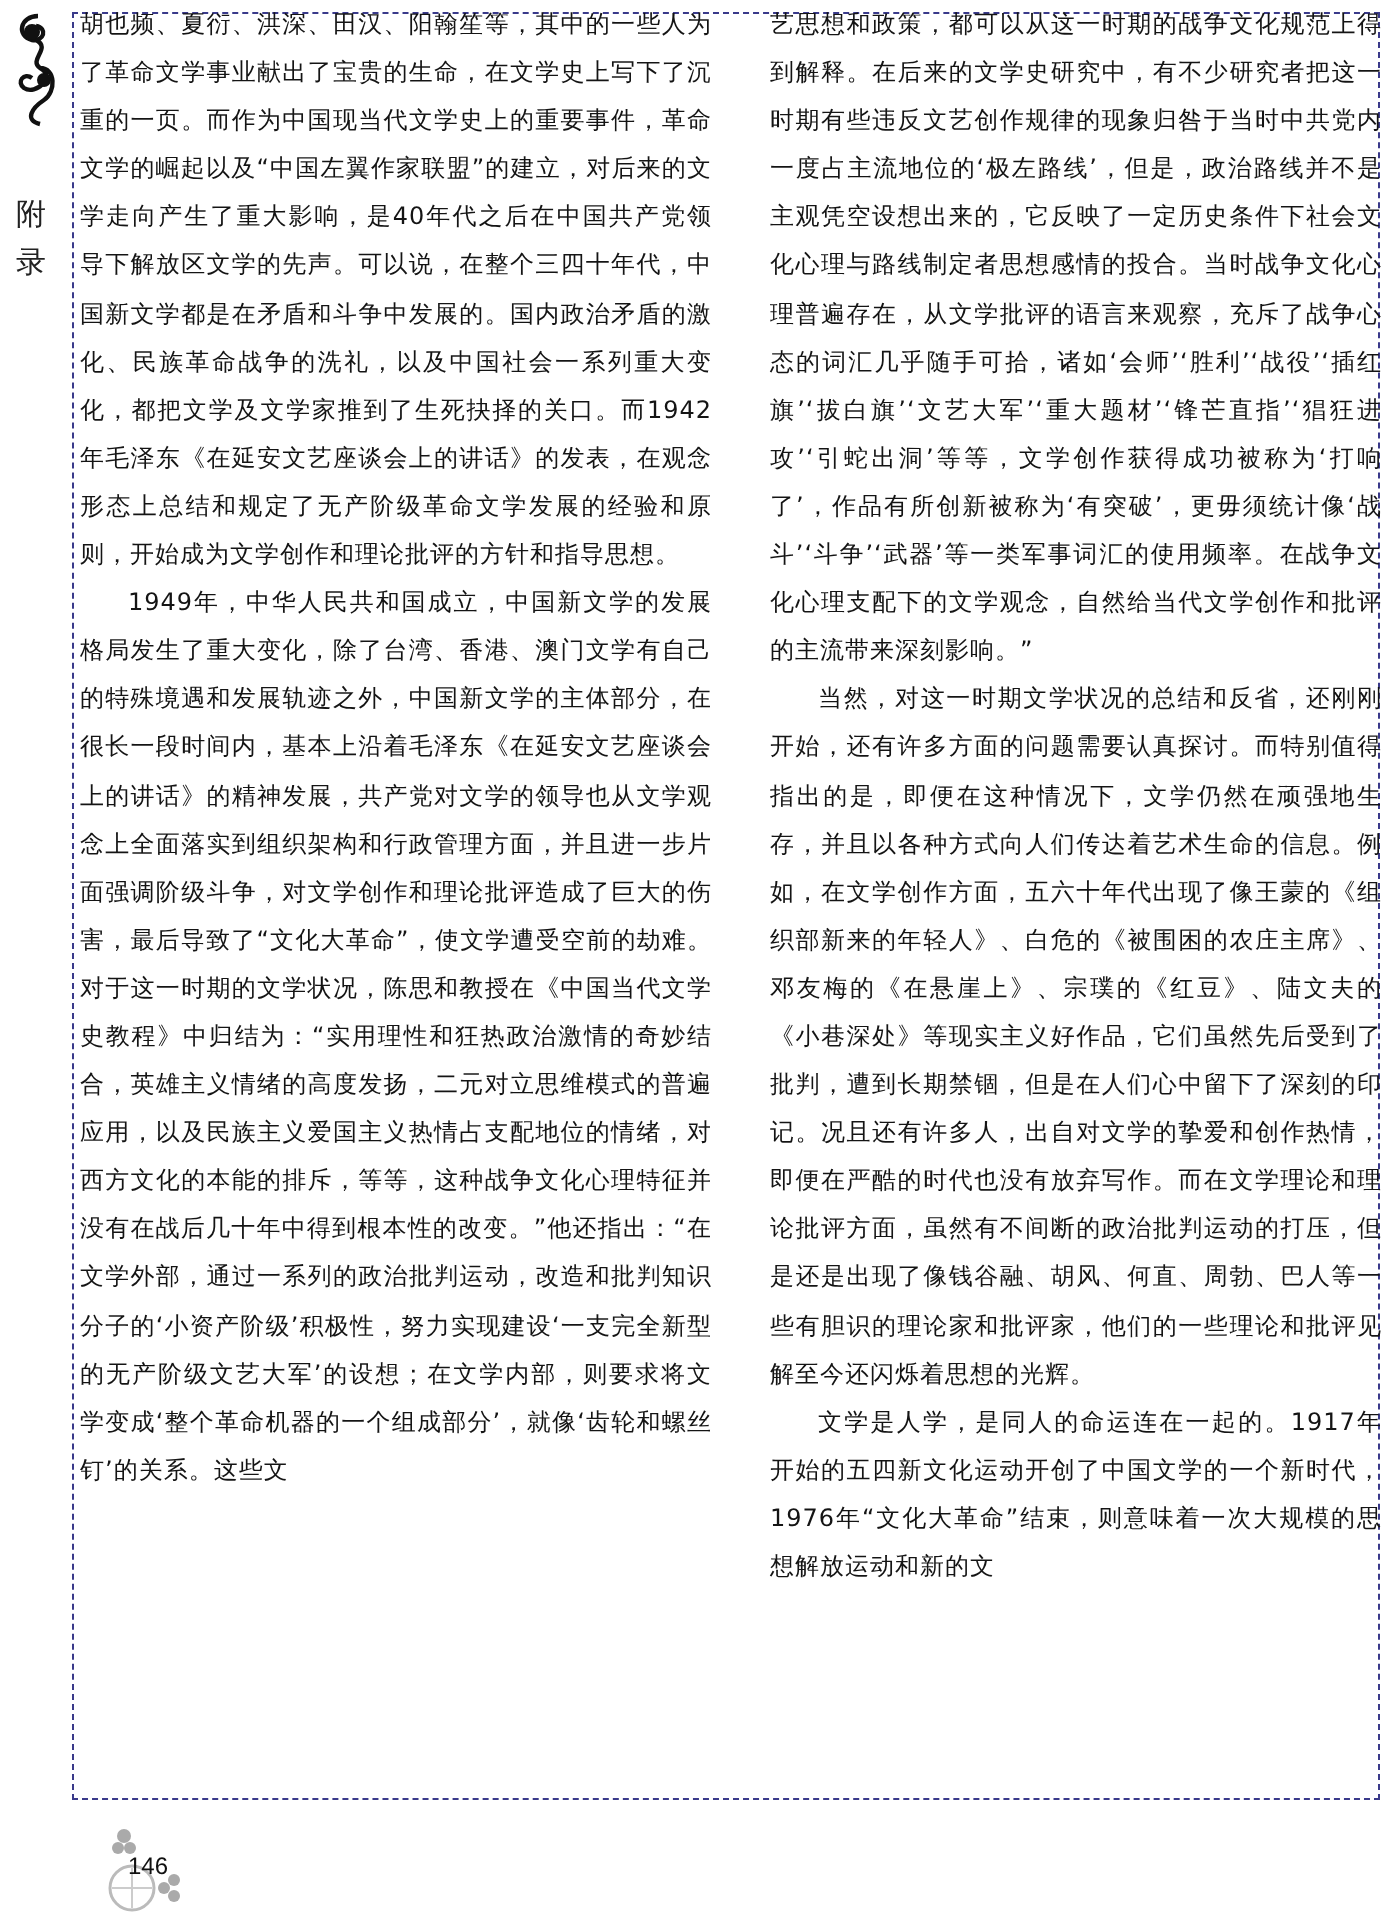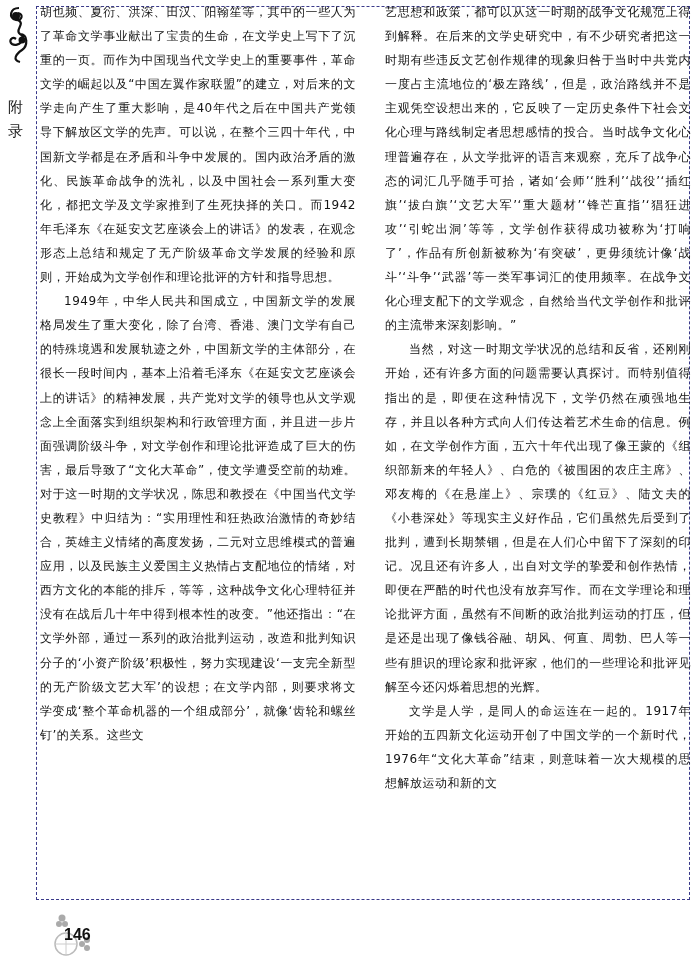--- a/index.html
+++ b/index.html
@@ -15,21 +15,21 @@
     }
     .col {
       position: absolute; top: 0; font-size: 12px; line-height: 24.1px;
       letter-spacing: 0.5px; text-align: justify; color: #141414;
     }
     .col.left { left: 40px; width: 316px; }
     .col.right { left: 385px; width: 306px; }
     .col p { margin: 0; text-indent: 2em; }
     .col p.cont { text-indent: 0; }
     .page-num-wrap { position: absolute; left: 52px; top: 912px; width: 50px; height: 46px; }
-    .page-num { position: absolute; left: 12px; top: 14px; font-size: 16px; color: #111; font-family: "Liberation Sans", sans-serif; font-weight: bold; }
+    .page-num { position: absolute; left: 12px; top: 14px; font-size: 12px; color: #111; font-family: "Liberation Sans", sans-serif; }
   </style>
 </head>
 <body>
 
 <div class="margin-ornament">
   <svg width="30" height="60" viewBox="0 0 30 60">
     <path d="M15 4 C6 4 4 14 12 16 C18 17 20 10 14 9 M14 16 C22 20 10 26 16 30 C24 34 14 44 8 40 C4 37 8 32 12 35 M16 30 C24 30 24 42 18 46 C12 50 8 56 16 58" stroke="#111" stroke-width="2.2" fill="none"></path>
     <circle cx="12" cy="12" r="4" fill="#111"></circle>
     <circle cx="18" cy="36" r="3.5" fill="#111"></circle>
   </svg>

